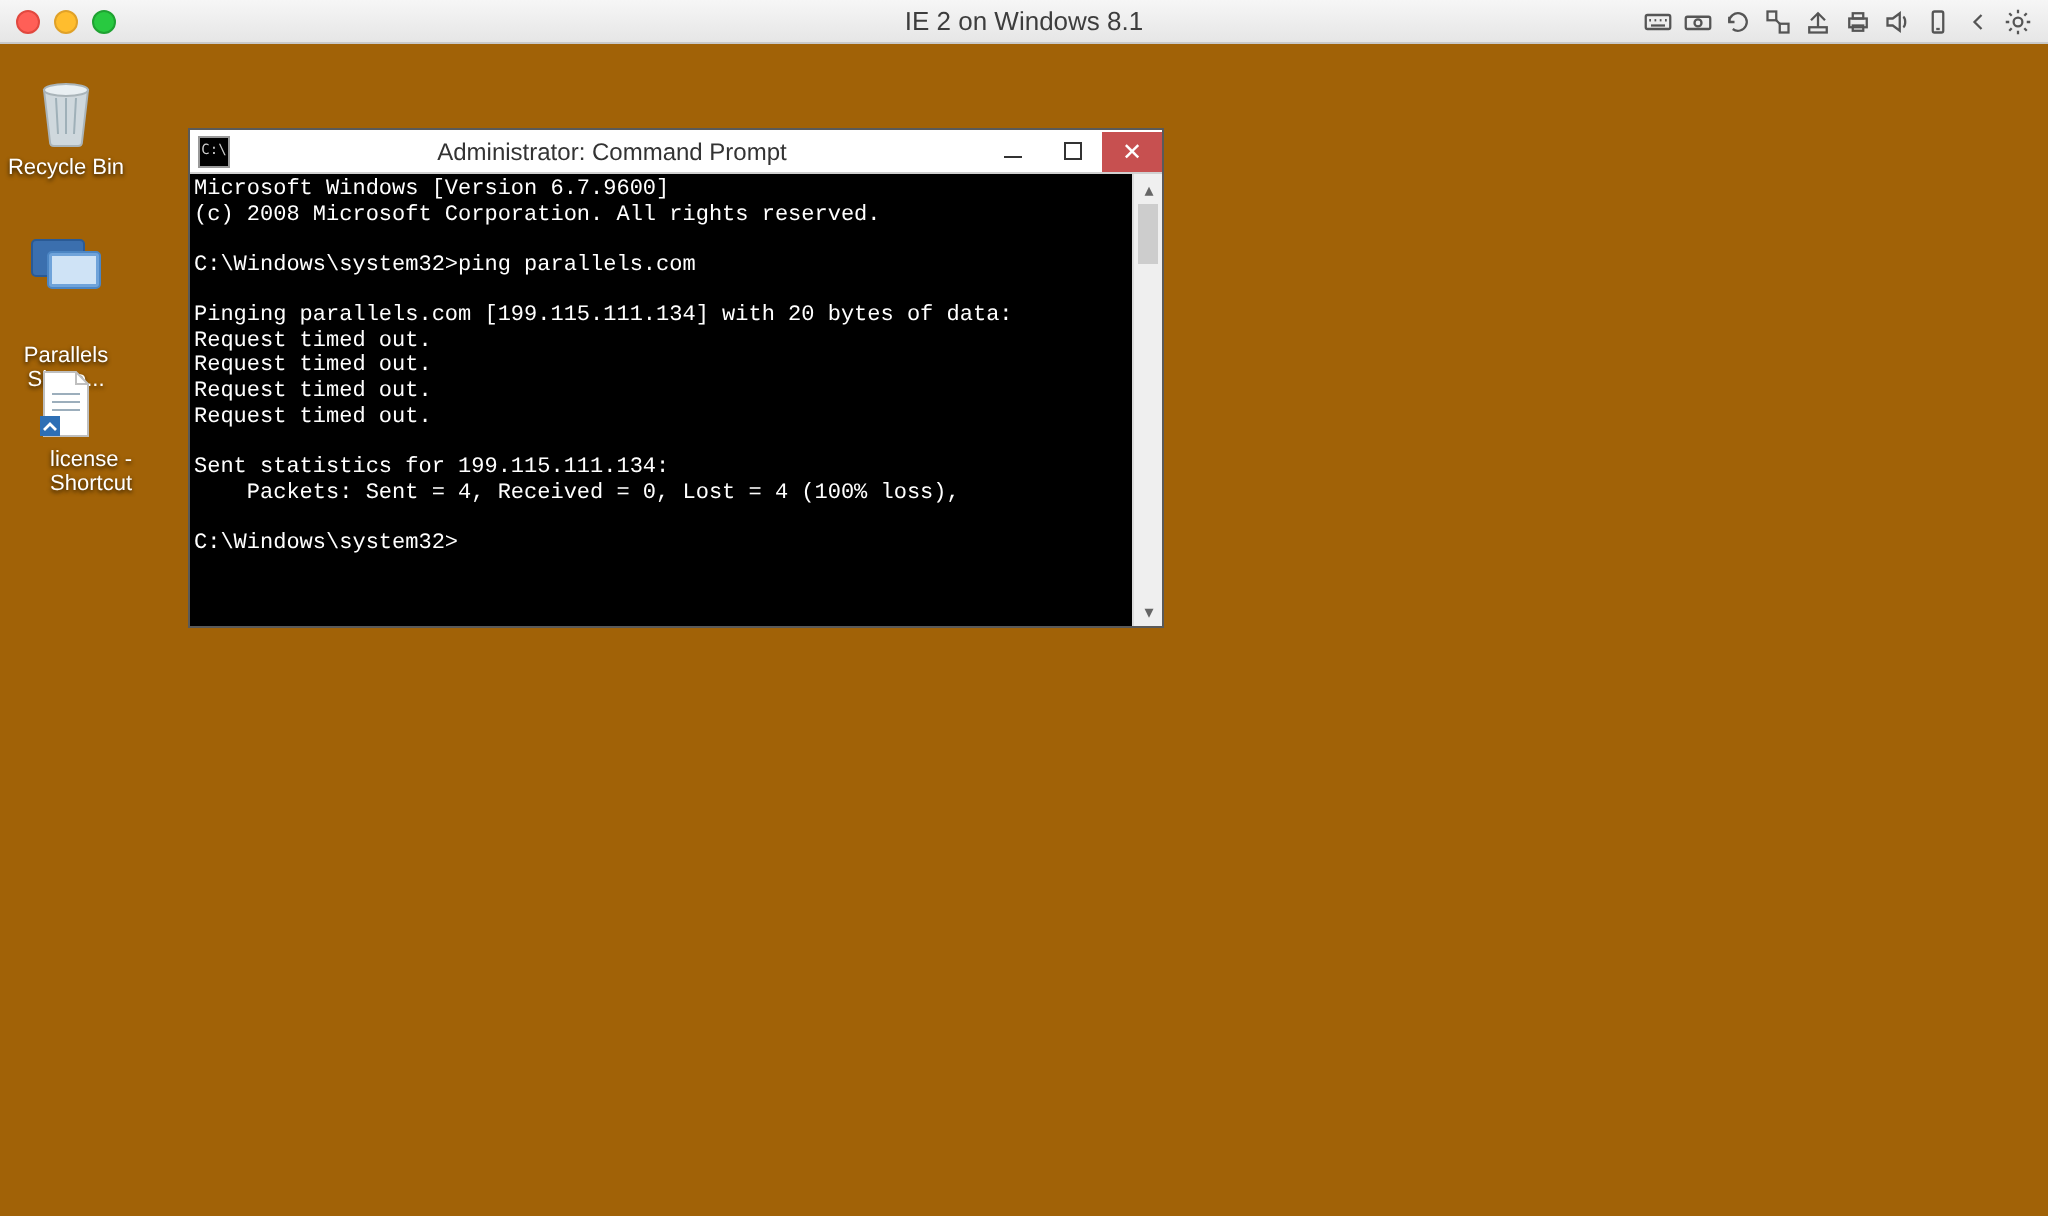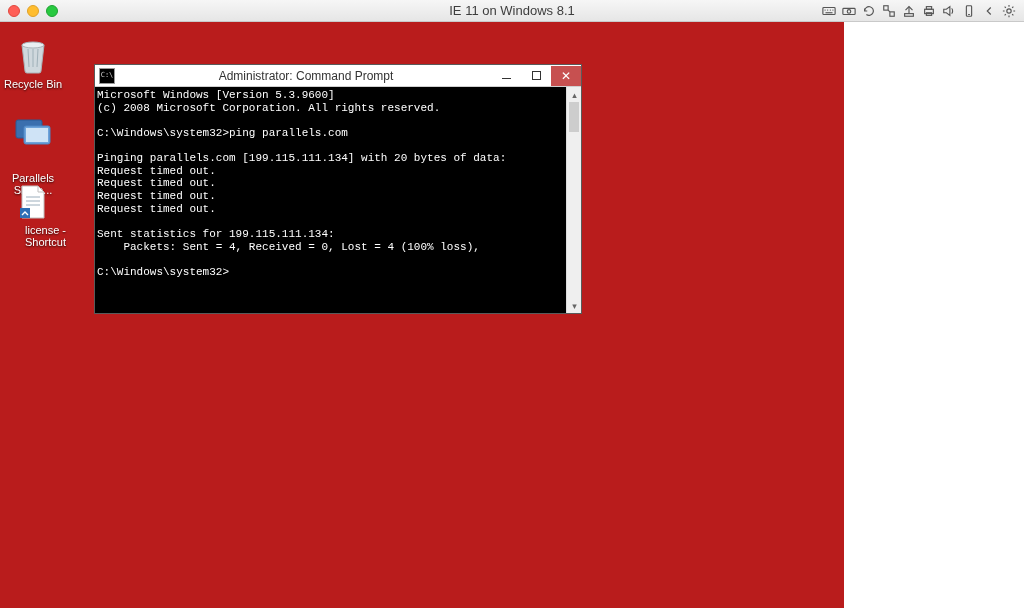--- a/index.html
+++ b/index.html
@@ -16,21 +16,21 @@
     .light { width:12px; height:12px; border-radius:50%; }
     .light.red{background:#ff5f57;border:1px solid #e1483f;}
     .light.yellow{background:#ffbd2e;border:1px solid #e0a128;}
     .light.green{background:#28c940;border:1px solid #1fa232;}
     .mac-title { position:absolute; left:0; right:0; text-align:center; font-size:13px; color:#3d3d3d; pointer-events:none; }
     .toolbar-right { margin-left:auto; margin-right:8px; display:flex; gap:6px; }
     .tb-icon { width:14px; height:14px; display:flex; align-items:center; justify-content:center; color:#555; }
     .tb-icon svg { width:14px; height:14px; stroke:#555; fill:none; stroke-width:1.3; }
 
     .desktop {
-      position:relative; width:844px; height:586px; background:#b91c1c;text-decoration:underline;
+      position:relative; width:1024px; height:586px; background:#a16207;text-decoration:underline;
     }
     .desktop-icon {
       position:absolute; width:66px; display:flex; flex-direction:column; align-items:center; gap:2px;
       color:#fff; font-size:11px; text-align:center; text-shadow:0 1px 2px rgba(0,0,0,.8);
     }
     .desktop-icon .iconbox{ width:40px; height:40px; display:flex; align-items:center; justify-content:center; }
     .di-recycle{ top:14px; left:0px; }
     .di-share{ top:88px; left:0px;gap:22px; }
     .di-license{ top:160px; left:0px;text-align:right; }
 
@@ -62,21 +62,21 @@
   </style>
 </head>
 <body>
 
 <div class="mac-titlebar">
   <div class="traffic">
     <div class="light red"></div>
     <div class="light yellow"></div>
     <div class="light green"></div>
   </div>
-  <div class="mac-title">IE 11 on Windows 8.1</div>
+  <div class="mac-title">IE 2 on Windows 8.1</div>
   <div class="toolbar-right">
     <div class="tb-icon">
         <svg viewBox="0 0 16 16">
           <rect x="1" y="4" width="14" height="8" rx="1"></rect>
           <line x1="3" y1="7" x2="4" y2="7"></line>
           <line x1="6" y1="7" x2="7" y2="7"></line>
           <line x1="9" y1="7" x2="10" y2="7"></line>
           <line x1="12" y1="7" x2="13" y2="7"></line>
           <line x1="4" y1="10" x2="12" y2="10"></line>
         </svg>
@@ -189,21 +189,21 @@
           </div>
         <div class="winbtn max">
             <span></span>
           </div>
         <div class="winbtn close">
             <span>✕</span>
           </div>
       </div>
     </div>
     <div class="cmd-client">
-      <div class="cmd-body"><span>Microsoft Windows [Version 5.3.9600]</span>
+      <div class="cmd-body"><span>Microsoft Windows [Version 6.7.9600]</span>
 <span>(c) 2008 Microsoft Corporation. All rights reserved.</span>
 <span></span>
 <span>C:\Windows\system32&gt;ping parallels.com</span>
 <span></span>
 <span>Pinging parallels.com [199.115.111.134] with 20 bytes of data:</span>
 <span>Request timed out.</span>
 <span>Request timed out.</span>
 <span>Request timed out.</span>
 <span>Request timed out.</span>
 <span></span>

